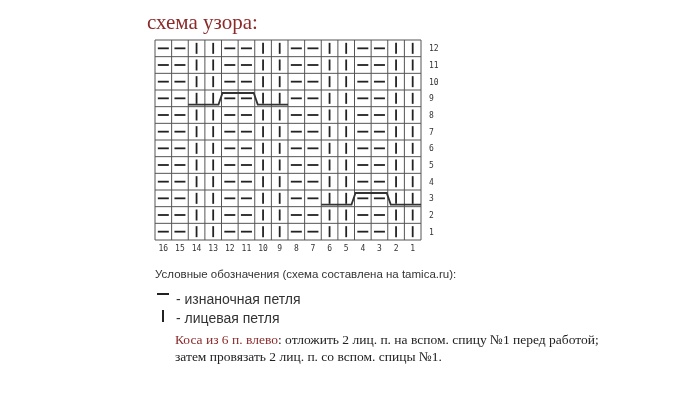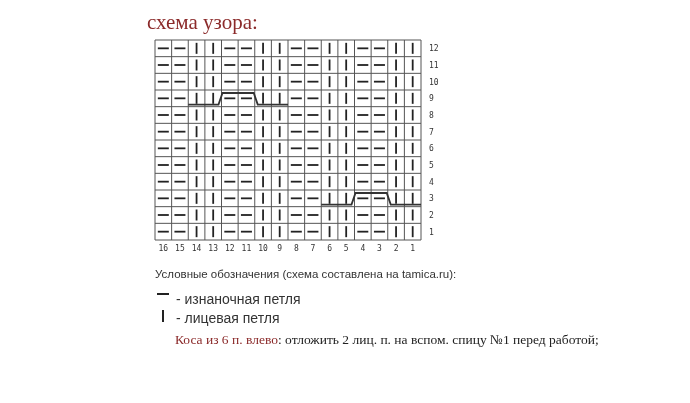--- a/index.html
+++ b/index.html
@@ -286,13 +286,14 @@
   <span class="sym">
       <svg width="6" height="12">
         <line x1="3" y1="0" x2="3" y2="12" stroke="#222" stroke-width="2"></line>
       </svg>
     </span>
   <span>- лицевая петля</span>
 </div>
 
 <div class="desc">
   <div><span class="red">Коса из 6 п. влево</span><span>: отложить 2 лиц. п. на вспом. спицу №1 перед работой;</span></div>
+  <div>затем провязать 2 лиц. п. со вспом. спицы №1.</div>
 </div>
 
 </body></html>

